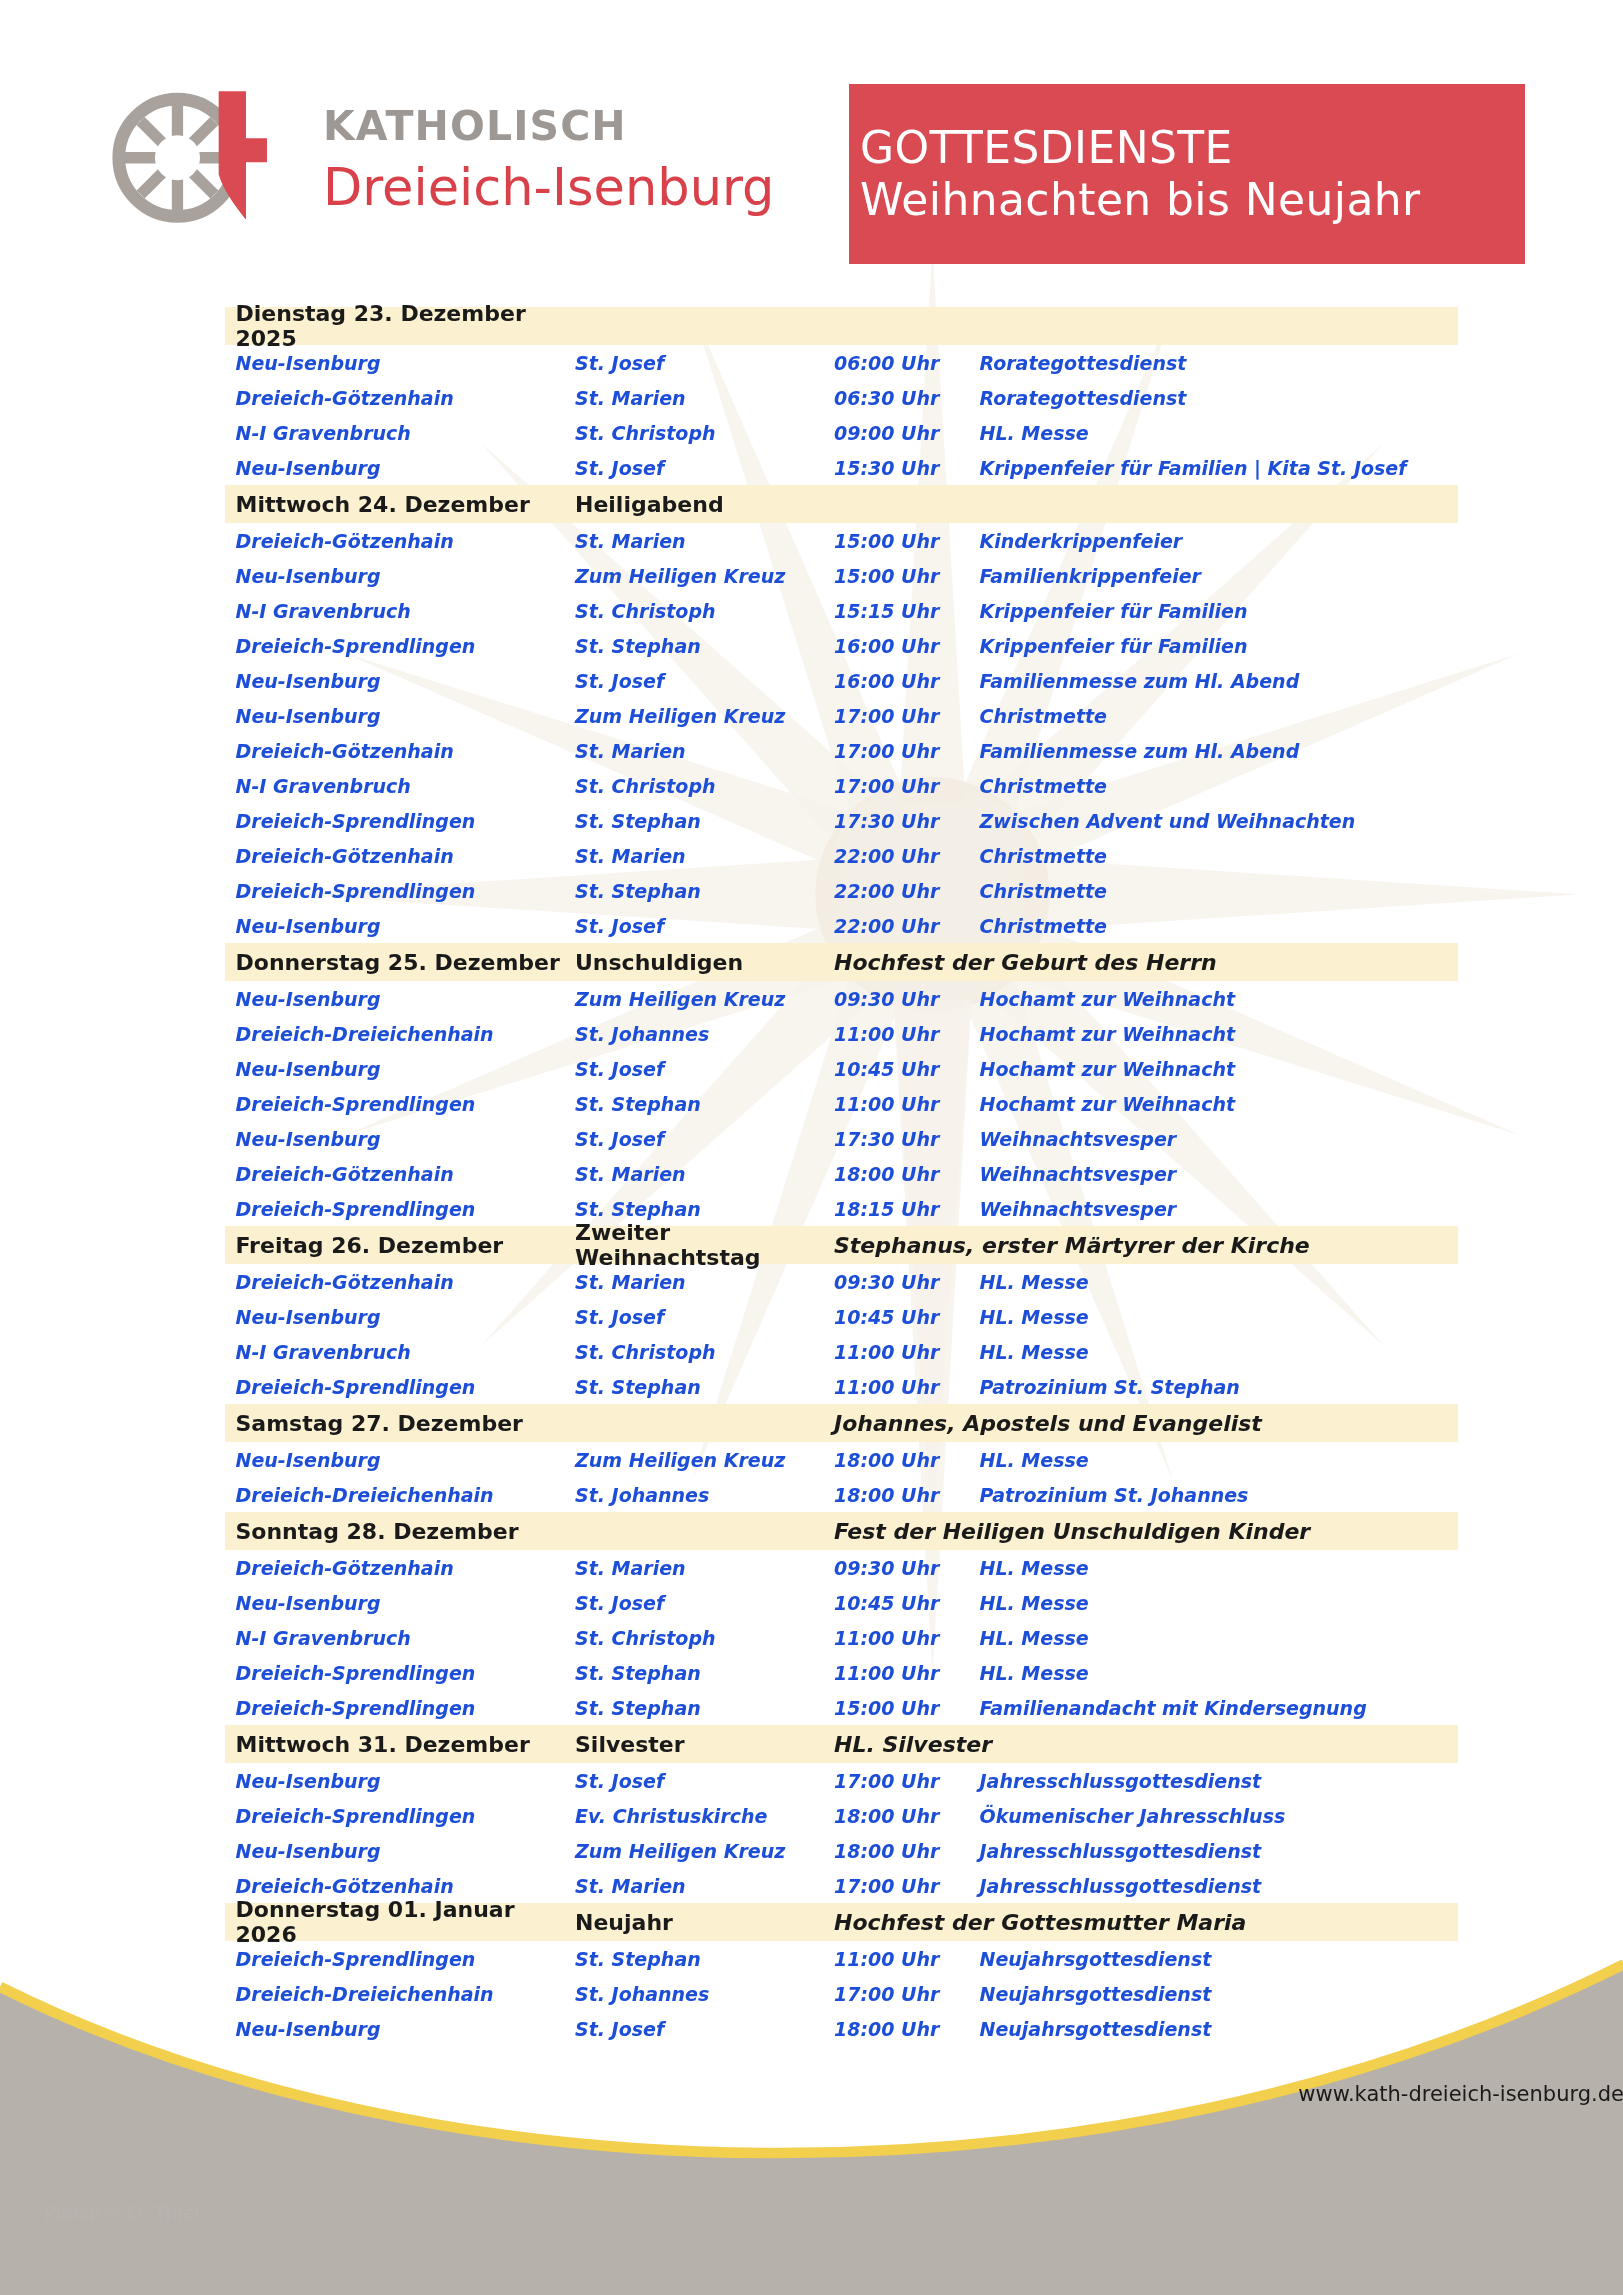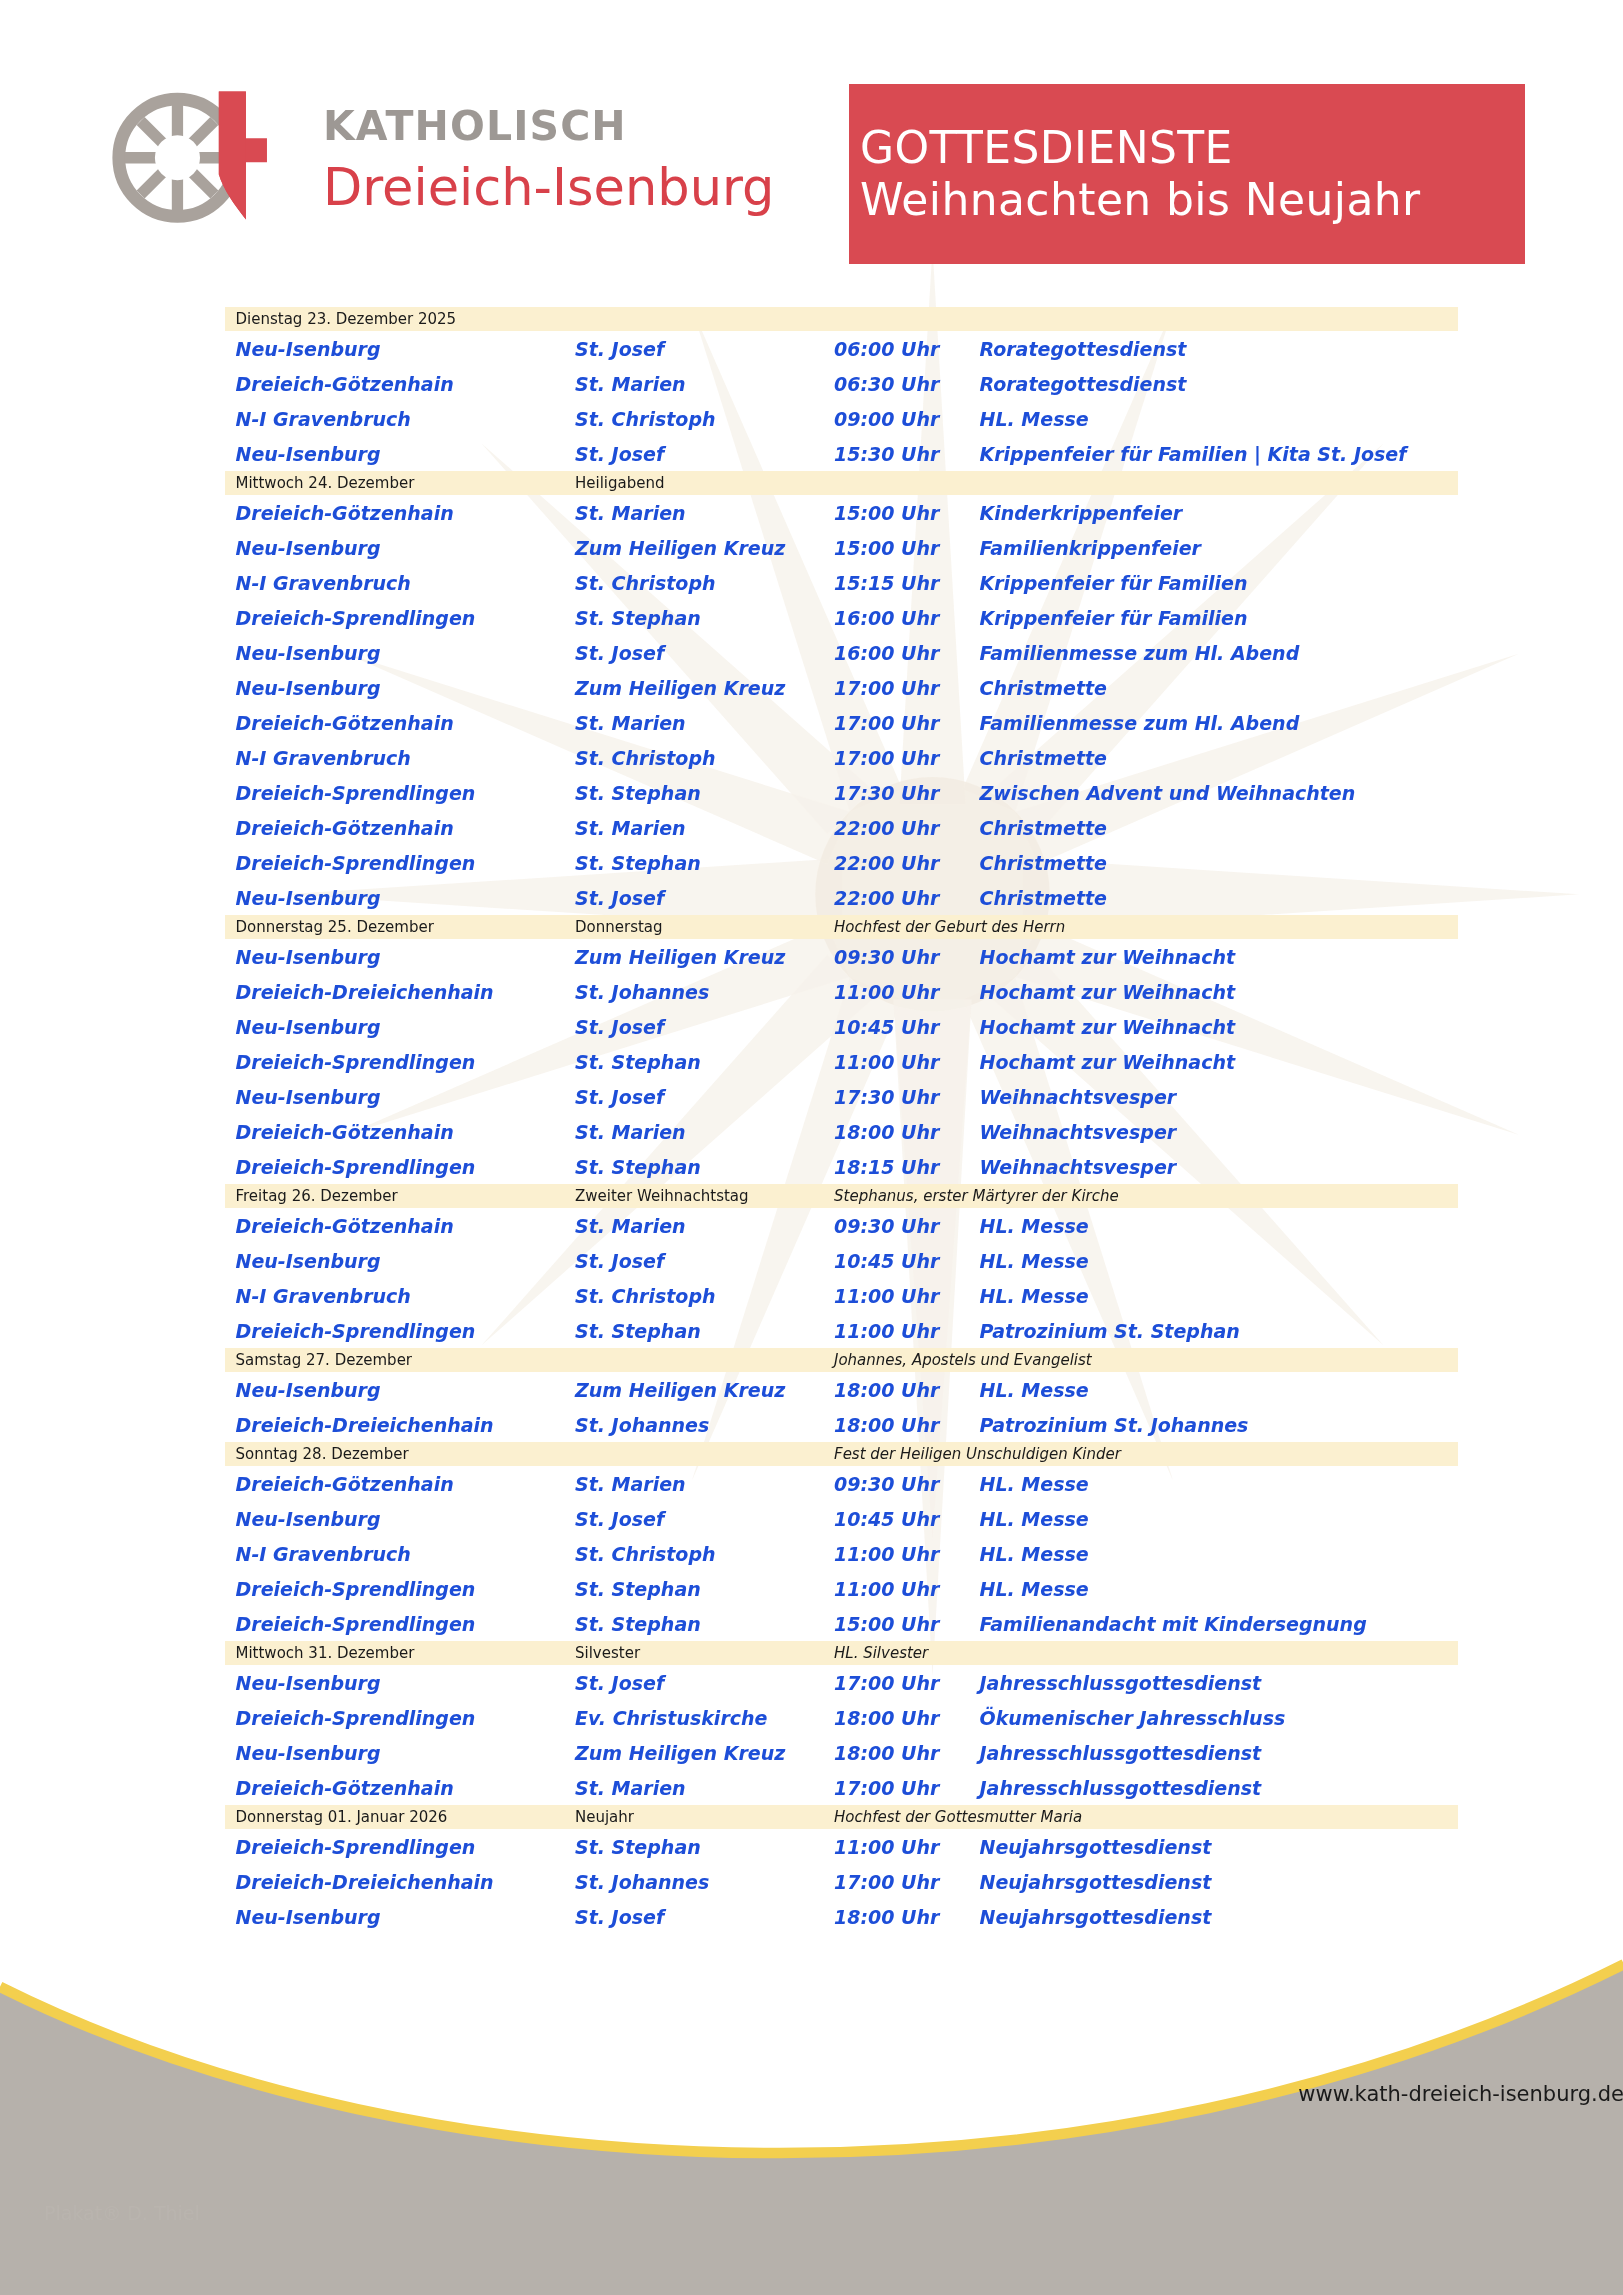--- a/index.html
+++ b/index.html
@@ -105,25 +105,25 @@
   
   .schedule {
     position: absolute;
     left: 225px;
     top: 307px;
     width: 1233px;
     z-index: 2;
   }
   .day-head {
     background: #fbf0d0;
-    height: 24px;
+    height: 38px;
     display: flex;
     align-items: center;
-    font-size: 15px;
-    font-weight: normal;
+    font-size: 22px;
+    font-weight: bold;
     color: #1a1a1a;
   }
   .day-head .c1 { width: 350px; padding-left: 10.5px; box-sizing: border-box; }
   .day-head .c2 { width: 259px; }
   .day-head .c3 { flex: 1; font-style: italic; }
 
   .row {
     height: 35px;
     display: flex;
     align-items: center;
@@ -325,21 +325,21 @@
         <div class="evt">Christmette</div>
       </div>
       <div class="row">
         <div class="loc">Neu-Isenburg</div>
         <div class="chu">St. Josef</div>
         <div class="tim">22:00 Uhr</div>
         <div class="evt">Christmette</div>
       </div>
       <div class="day-head">
         <div class="c1">Donnerstag  25. Dezember</div>
-        <div class="c2">Donnerstag</div>
+        <div class="c2">Unschuldigen</div>
         <div class="c3">Hochfest der Geburt des Herrn</div>
       </div>
       <div class="row">
         <div class="loc">Neu-Isenburg</div>
         <div class="chu">Zum Heiligen Kreuz</div>
         <div class="tim">09:30 Uhr</div>
         <div class="evt">Hochamt zur Weihnacht</div>
       </div>
       <div class="row">
         <div class="loc">Dreieich-Dreieichenhain</div>

